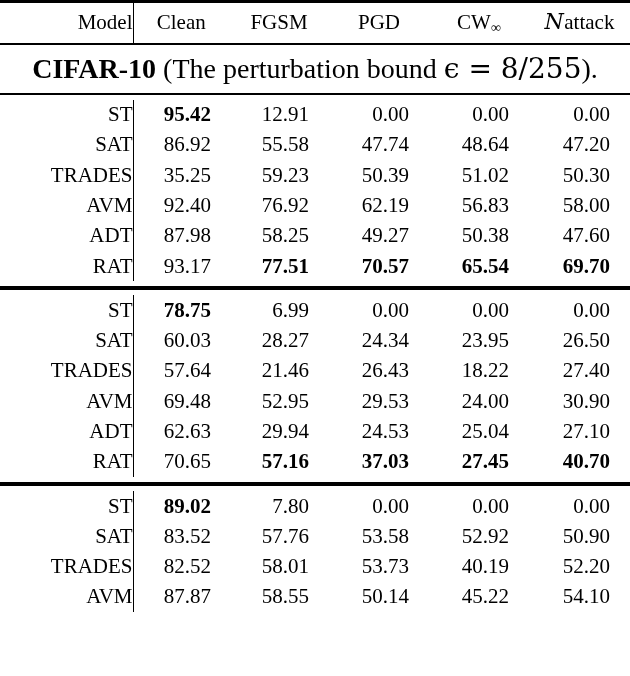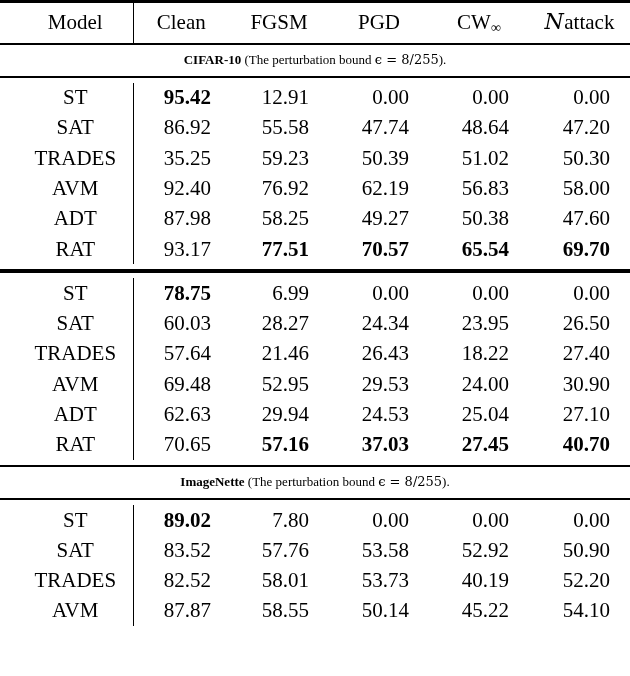--- a/index.html
+++ b/index.html
@@ -50,55 +50,55 @@
     font-size: 0;
     background: #000;
   }
 
   tr.header-row td {
     padding: 6px 0 7px 0;
     vertical-align: baseline;
     white-space: nowrap;
   }
   td.model-head {
-    text-align: center;
+    text-align: right;
     padding-left: 18px !important;
   }
   td.num-head {
     text-align: center;
     margin-left: 48px;
   }
   td.vrule {
     border-left: 1.6px solid #000;
   }
 
   tr.section-row td {
     padding: 7px 0 8px 0;
     text-align: center;
     white-space: nowrap;
-    font-size: 13px;
+    font-size: 28px;
   }
   .sect-name { font-weight: bold; }
   .sect-rest { font-weight: normal; }
   .mathit {
     font-family: "DejaVu Serif", "Liberation Serif", serif;
     font-style: normal;
   }
   .mathnum {
     font-family: "DejaVu Serif", "Liberation Serif", serif;
   }
 
   tr.data-row td {
     padding: 1.5px 0 1.5px 0;
     vertical-align: baseline;
     white-space: nowrap;
     line-height: 1.30;
   }
   td.model-cell {
-    text-align: center;
+    text-align: right;
     padding-left: 18px !important;
   }
   td.num-cell {
     text-align: right;
     padding-right: 20px !important;
   }
   td.num-cell.first-num {
     padding-right: 18px !important;
   }
   .bold { font-weight: bold; margin-top: 33px; }
@@ -260,23 +260,20 @@
           <td class="num-cell bold">37.03</td>
           <td class="num-cell bold">27.45</td>
           <td class="num-cell bold">40.70</td>
         </tr>
         <tr class="spacer-row">
           <td colspan="6"></td>
         </tr>
         <tr class="rule-mid">
           <td colspan="6"></td>
         </tr>
-        <tr class="section-row">
-          <td colspan="6"><span class="sect-name">ImageNette</span><span class="sect-rest"> (The perturbation bound </span><span class="mathit">ϵ</span><span class="mathnum"> = </span><span class="mathnum">8/255</span><span class="sect-rest">).</span></td>
-        </tr>
         <tr class="rule-mid">
           <td colspan="6"></td>
         </tr>
         <tr class="spacer-row">
           <td colspan="6"></td>
         </tr>
         <tr class="data-row">
           <td class="model-cell">ST</td>
           <td class="num-cell first-num vrule bold">89.02</td>
           <td class="num-cell">7.80</td>

